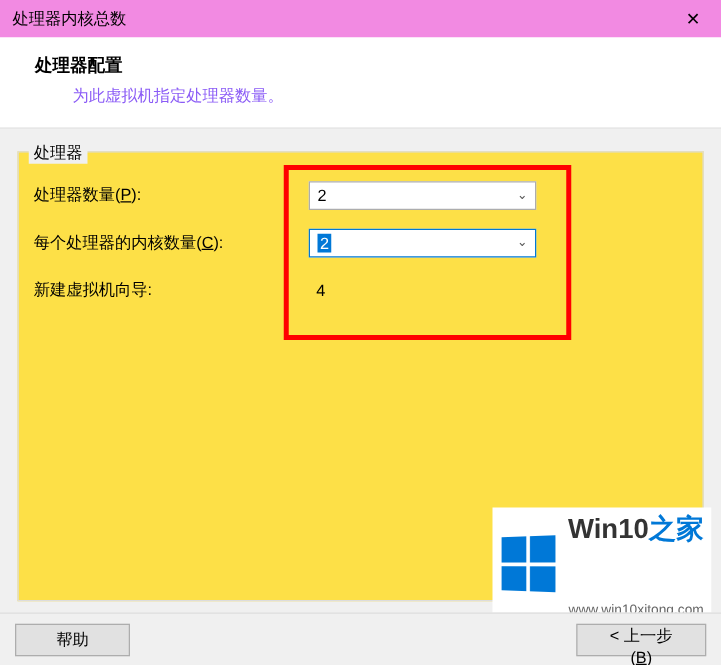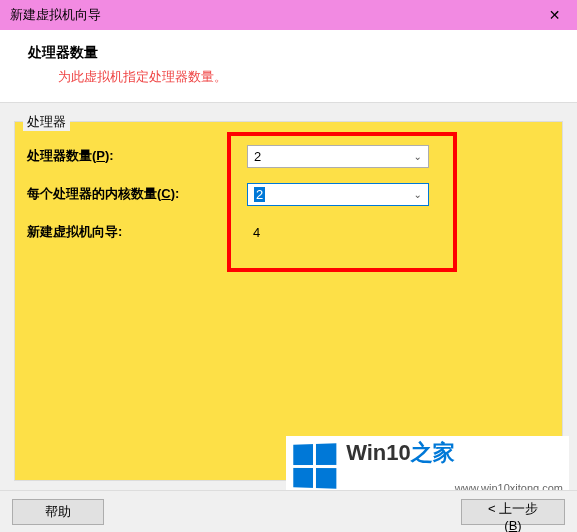--- a/index.html
+++ b/index.html
@@ -26,21 +26,21 @@
       width: 45px; height: 30px;
       display: flex; align-items: center; justify-content: center;
       font-size: 14px;
     }
     .header-area {
       background: #fff;
       padding: 14px 20px 16px 28px;
       border-bottom: 1px solid #ddd;
     }
     .header-title { font-weight: bold; font-size: 14px; margin-bottom: 6px; }
-    .header-desc { font-size: 13px; padding-left: 30px; color: #ef4444; }
+    .header-desc { font-size: 13px; padding-left: 30px; color: #8b5cf6; }
 
     .content-area {
       background: #f0f0f0;
       padding: 18px 14px 14px 14px;
       height: calc(100% - 30px - 68px - 42px);
       position: relative;
     }
     .fieldset {
       position: relative;
       border: 1px solid #dcdcdc;
@@ -61,21 +61,20 @@
     }
     .row {
       display: flex;
       align-items: center;
       margin-bottom: 14px;
       height: 24px;
     }
     .row-label {
       width: 220px;
       font-size: 13px;
-      font-weight: bold;
     }
     .row-label u { text-decoration: underline; }
     .select-box {
       width: 182px;
       height: 23px;
       background: #fff;
       border: 1px solid #adadad;
       display: flex;
       align-items: center;
       justify-content: space-between;
@@ -140,37 +139,37 @@
     }
     .wm-logo {
       width: 44px; height: 44px;
       display: grid;
       grid-template-columns: 1fr 1fr;
       grid-template-rows: 1fr 1fr;
       gap: 3px;
       transform: perspective(120px) rotateY(-12deg);
     }
     .wm-logo div { background: #0078d7; }
-    .wm-text { display: flex; }
+    .wm-text { display: flex; flex-direction: column; }
     .wm-title { font-size: 22px; font-weight: bold; color: #333; }
     .wm-title .accent { color: #0078d7; }
     .wm-url { font-size: 11px; color: #666; text-align: right; margin-top: 44px; }
   </style>
 </head>
 <body>
 
 <div class="titlebar">
-  <span class="titlebar-title">新建虚拟机向导</span>
+  <span class="titlebar-title">处理器内核总数</span>
   <div class="close-btn">
     <span>✕</span>
   </div>
 </div>
 
 <div class="header-area">
-  <div class="header-title">处理器数量</div>
+  <div class="header-title">处理器配置</div>
   <div class="header-desc">为此虚拟机指定处理器数量。</div>
 </div>
 
 <div class="content-area">
   <div class="fieldset">
     <div class="fieldset-legend">处理器</div>
 
     <div class="fields-container">
 
       <div class="row">

